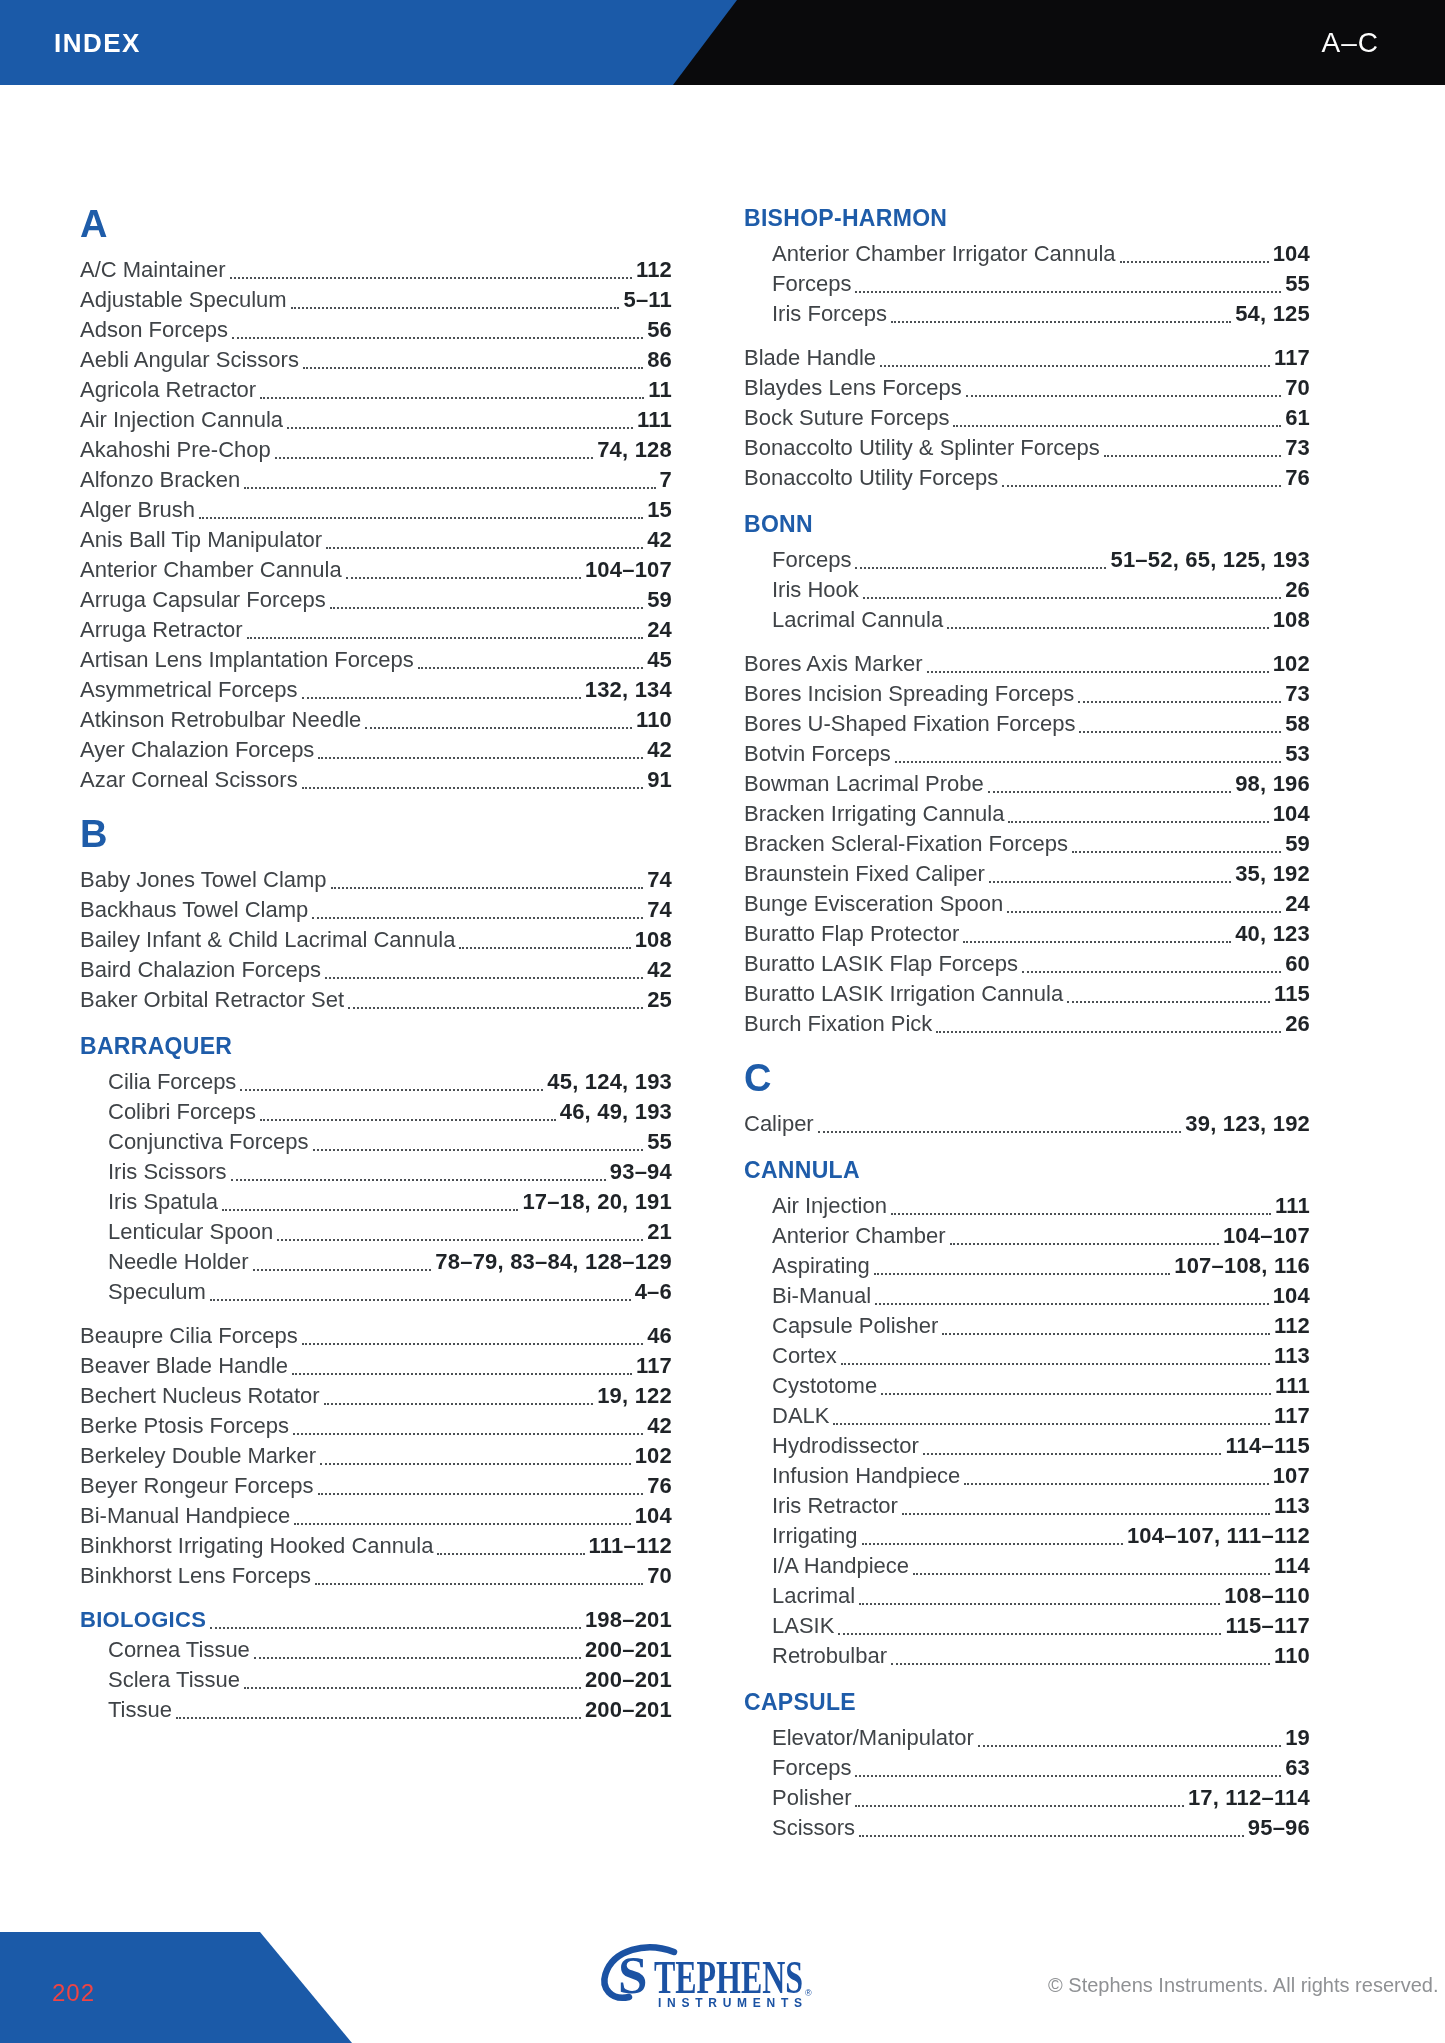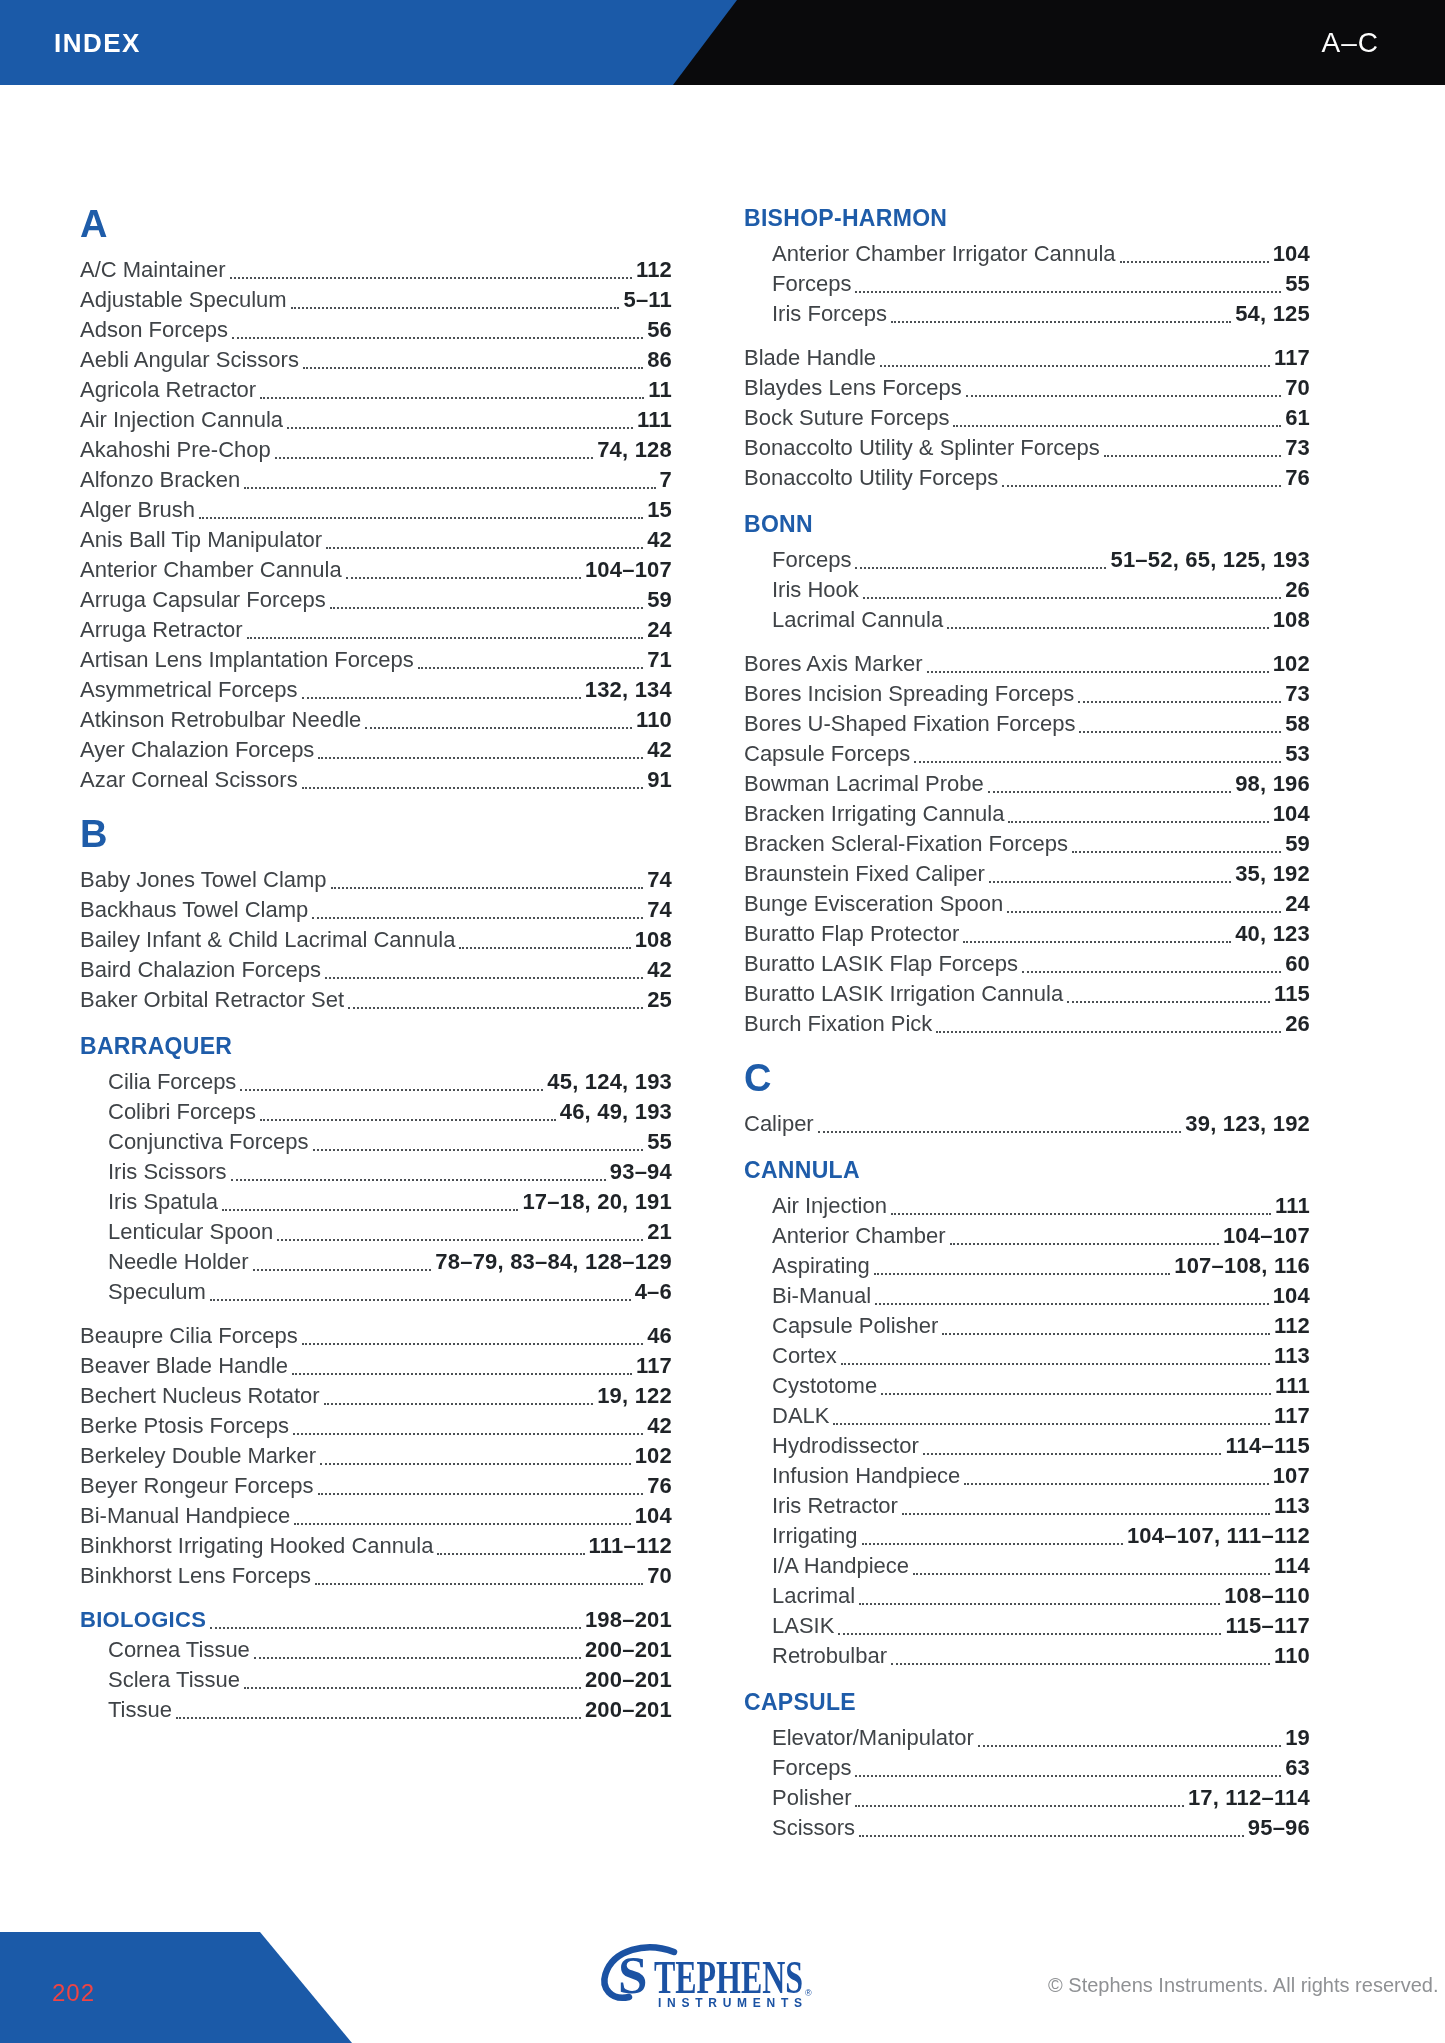--- a/index.html
+++ b/index.html
@@ -123,21 +123,21 @@
           <span class="num">59</span>
         </div>
         <div class="row">
           <span class="label">Arruga Retractor</span>
           <span class="dots"></span>
           <span class="num">24</span>
         </div>
         <div class="row">
           <span class="label">Artisan Lens Implantation Forceps</span>
           <span class="dots"></span>
-          <span class="num">71</span>
+          <span class="num">45</span>
         </div>
         <div class="row">
           <span class="label">Asymmetrical Forceps</span>
           <span class="dots"></span>
           <span class="num">132, 134</span>
         </div>
         <div class="row">
           <span class="label">Atkinson Retrobulbar Needle</span>
           <span class="dots"></span>
           <span class="num">110</span>
@@ -356,21 +356,21 @@
           <span class="label">Bores Incision Spreading Forceps</span>
           <span class="dots"></span>
           <span class="num">73</span>
         </div>
         <div class="row">
           <span class="label">Bores U-Shaped Fixation Forceps</span>
           <span class="dots"></span>
           <span class="num">58</span>
         </div>
         <div class="row">
-          <span class="label">Capsule Forceps</span>
+          <span class="label">Botvin Forceps</span>
           <span class="dots"></span>
           <span class="num">53</span>
         </div>
         <div class="row">
           <span class="label">Bowman Lacrimal Probe</span>
           <span class="dots"></span>
           <span class="num">98, 196</span>
         </div>
         <div class="row">
           <span class="label">Bracken Irrigating Cannula</span>

